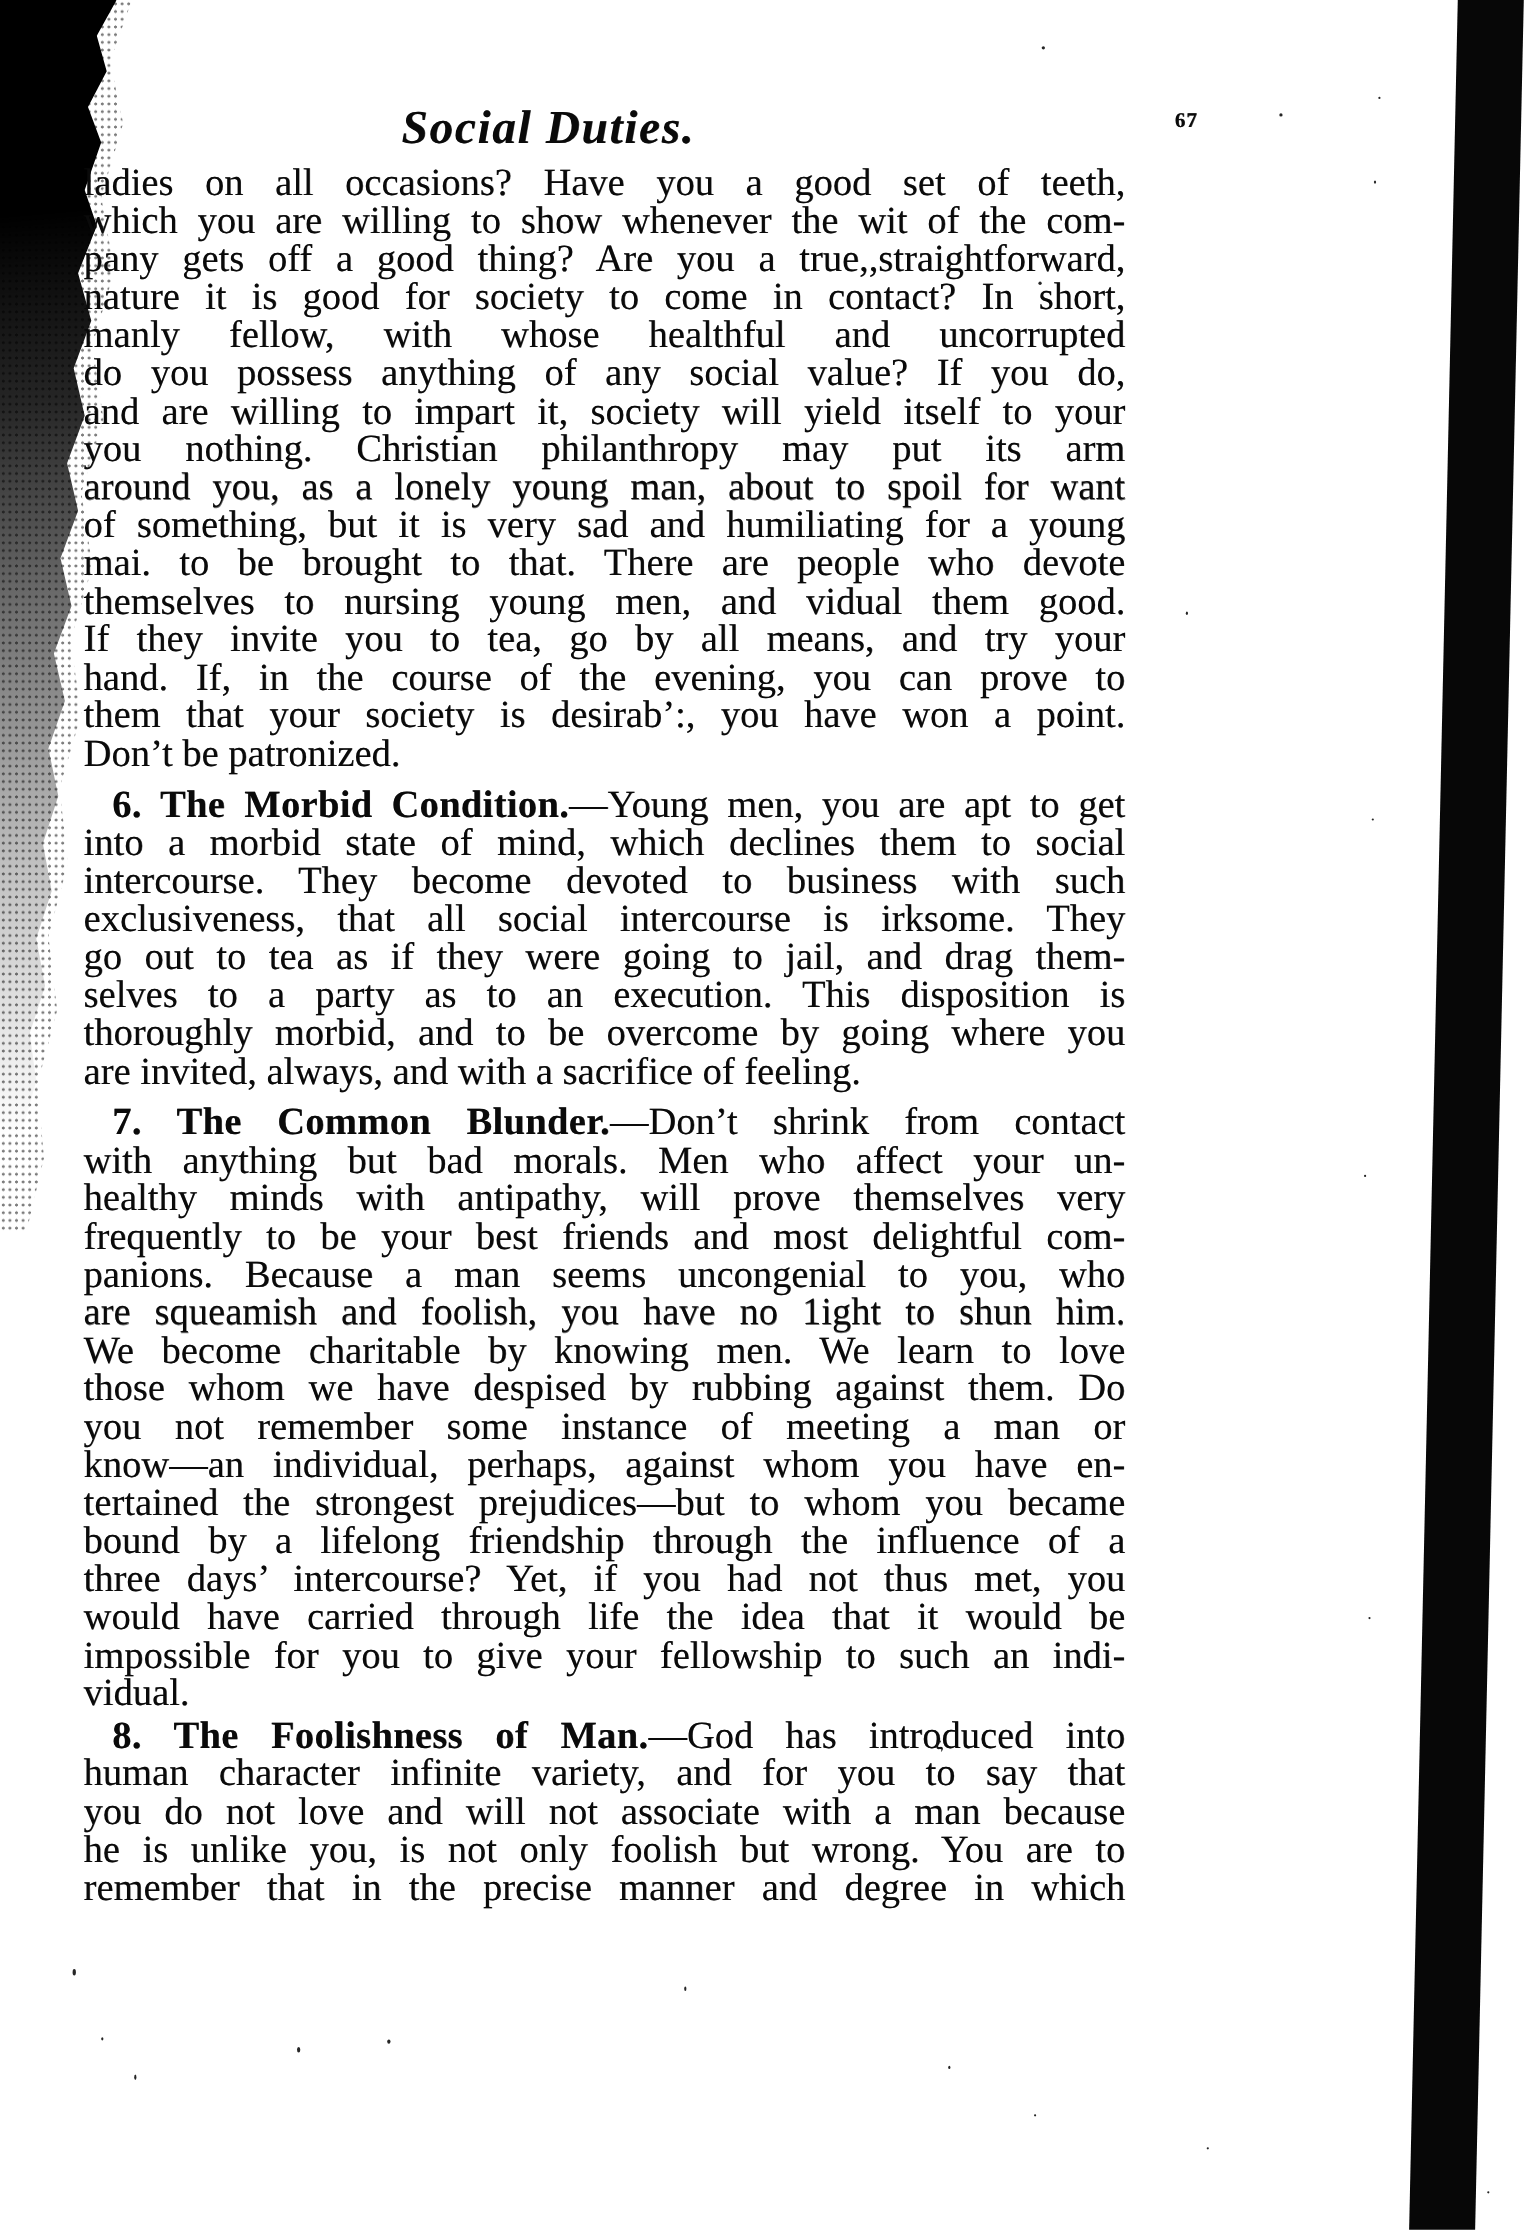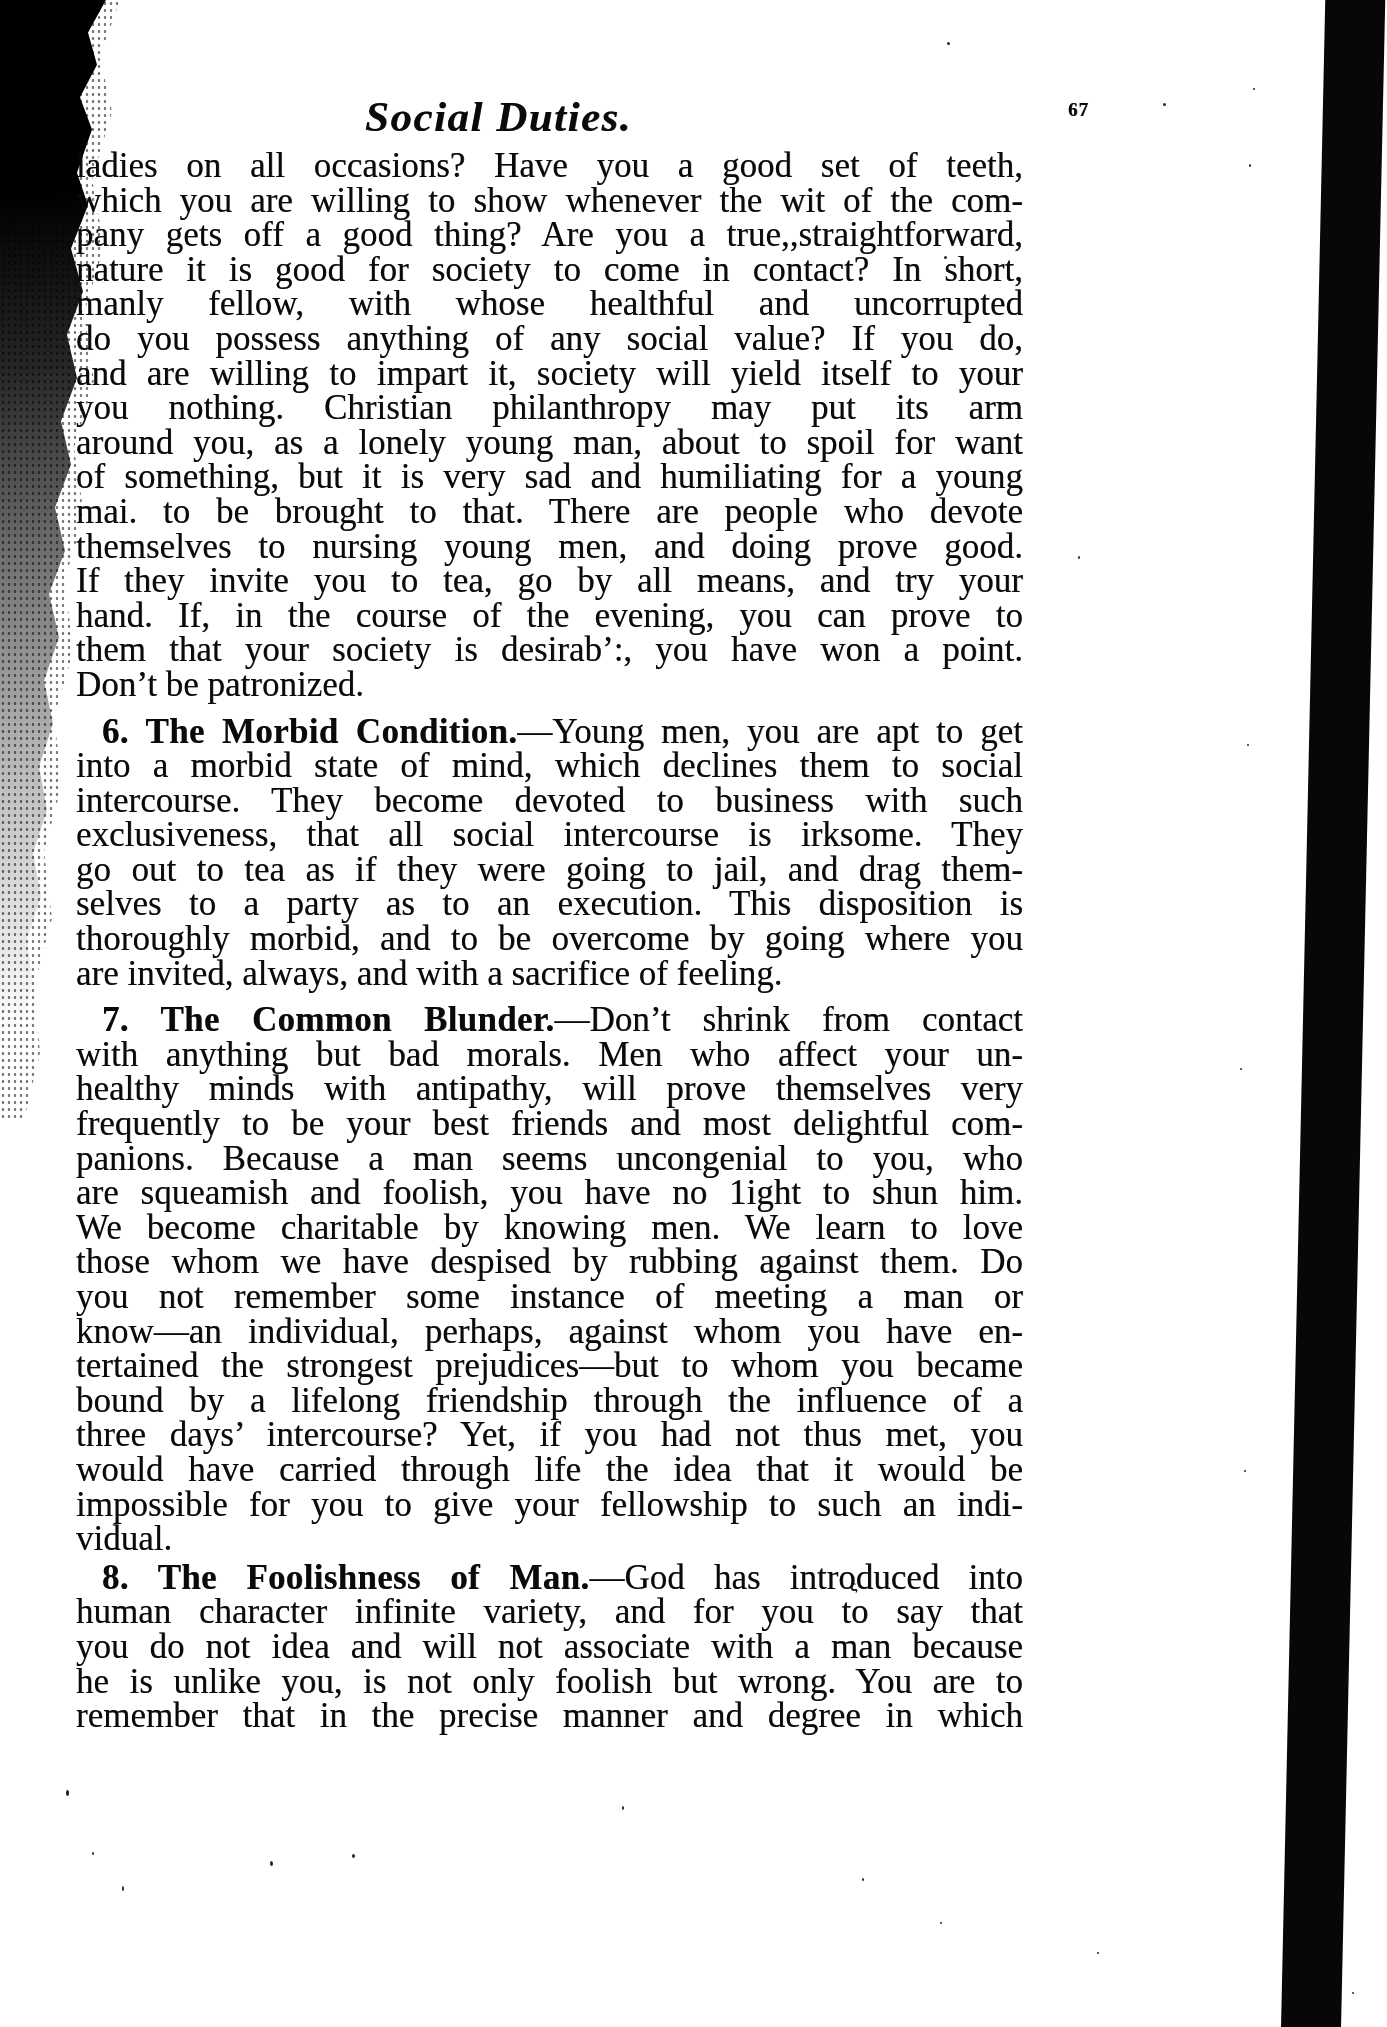--- a/index.html
+++ b/index.html
@@ -77,21 +77,21 @@
       <div class="line">which you are willing to show whenever the wit of the com-</div>
       <div class="line">pany gets off a good thing?  Are you a true,,straightforward,</div>
       <div class="line">nature it is good for society to come in contact?  In short,</div>
       <div class="line">manly fellow, with whose healthful and uncorrupted</div>
       <div class="line">do you possess anything of any social value?  If you do,</div>
       <div class="line">and are willing to impart it, society will yield itself to your</div>
       <div class="line">you nothing.  Christian philanthropy may put its arm</div>
       <div class="line">around you, as a lonely young man, about to spoil for want</div>
       <div class="line">of something, but it is very sad and humiliating for a young</div>
       <div class="line">mai. to be brought to that.  There are people who devote</div>
-      <div class="line">themselves to nursing young men, and doing prove good.</div>
+      <div class="line">themselves to nursing young men, and vidual them good.</div>
       <div class="line">If they invite you to tea, go by all means, and try your</div>
       <div class="line">hand.  If, in the course of the evening, you can prove to</div>
       <div class="line">them that your society is desirab’:, you have won a point.</div>
       <div class="line last">Don’t be patronized.</div>
     </div>
     <div class="para indent">
       <div class="line"><b>6. The Morbid Condition.</b>—Young men, you are apt to get</div>
       <div class="line">into a morbid state of mind, which declines them to social</div>
       <div class="line">intercourse.  They become devoted to business with such</div>
       <div class="line">exclusiveness, that all social intercourse is irksome.  They</div>
@@ -114,21 +114,21 @@
       <div class="line">tertained the strongest prejudices—but to whom you became</div>
       <div class="line">bound by a lifelong friendship through the influence of a</div>
       <div class="line">three days’ intercourse?  Yet, if you had not thus met, you</div>
       <div class="line">would have carried through life the idea that it would be</div>
       <div class="line">impossible for you to give your fellowship to such an indi-</div>
       <div class="line last">vidual.</div>
     </div>
     <div class="para indent tight">
       <div class="line"><b>8. The Foolishness of Man.</b>—God has introduced into</div>
       <div class="line">human character infinite variety, and for you to say that</div>
-      <div class="line">you do not idea and will not associate with a man because</div>
+      <div class="line">you do not love and will not associate with a man because</div>
       <div class="line">he is unlike you, is not only foolish but wrong.  You are to</div>
       <div class="line">remember that in the precise manner and degree in which</div>
     </div>
   </div>
 
 <div class="ornament">ς</div>
 
 <div class="sp" style="left:947px;top:42px;width:3px;height:3px;"></div>
 <div class="sp" style="left:1163px;top:103px;width:3px;height:3px;"></div>
 <div class="sp" style="left:1253px;top:88px;width:2px;height:2px;"></div>

